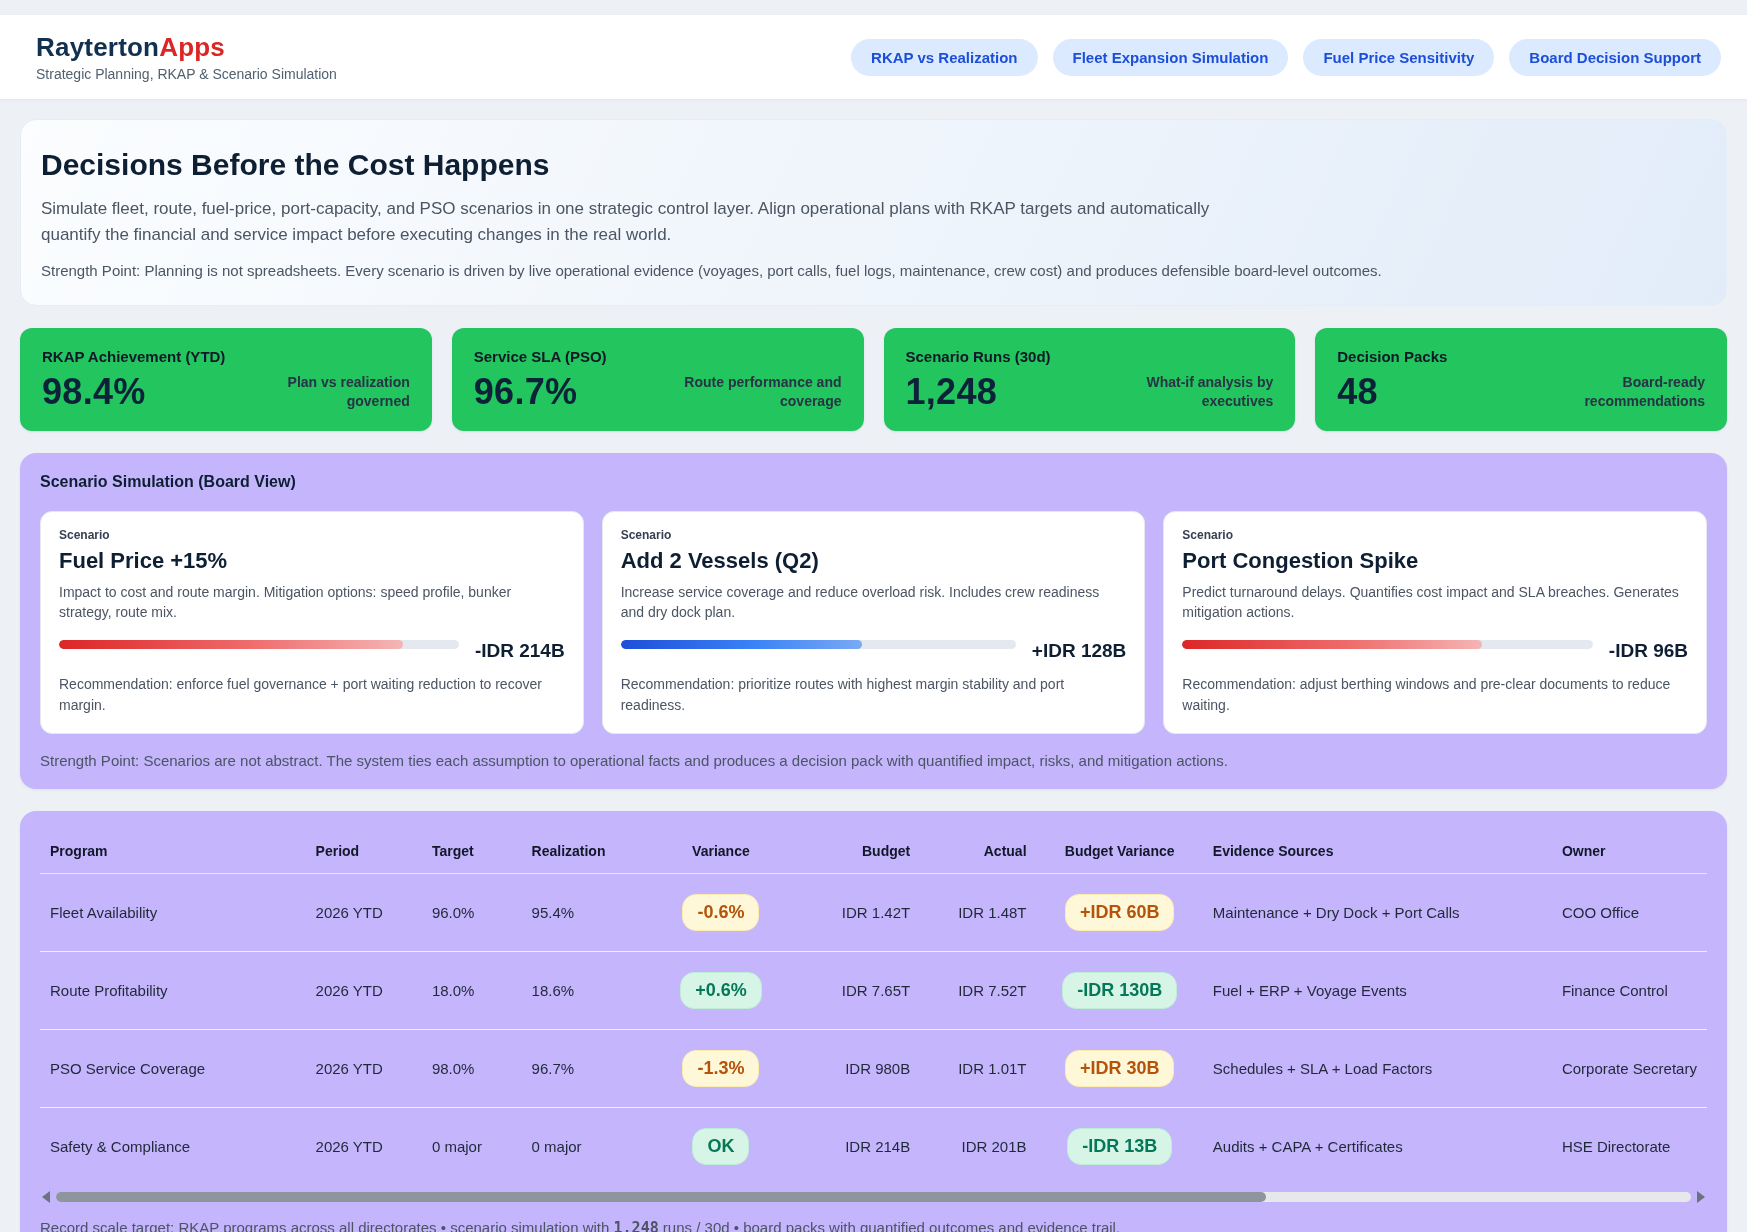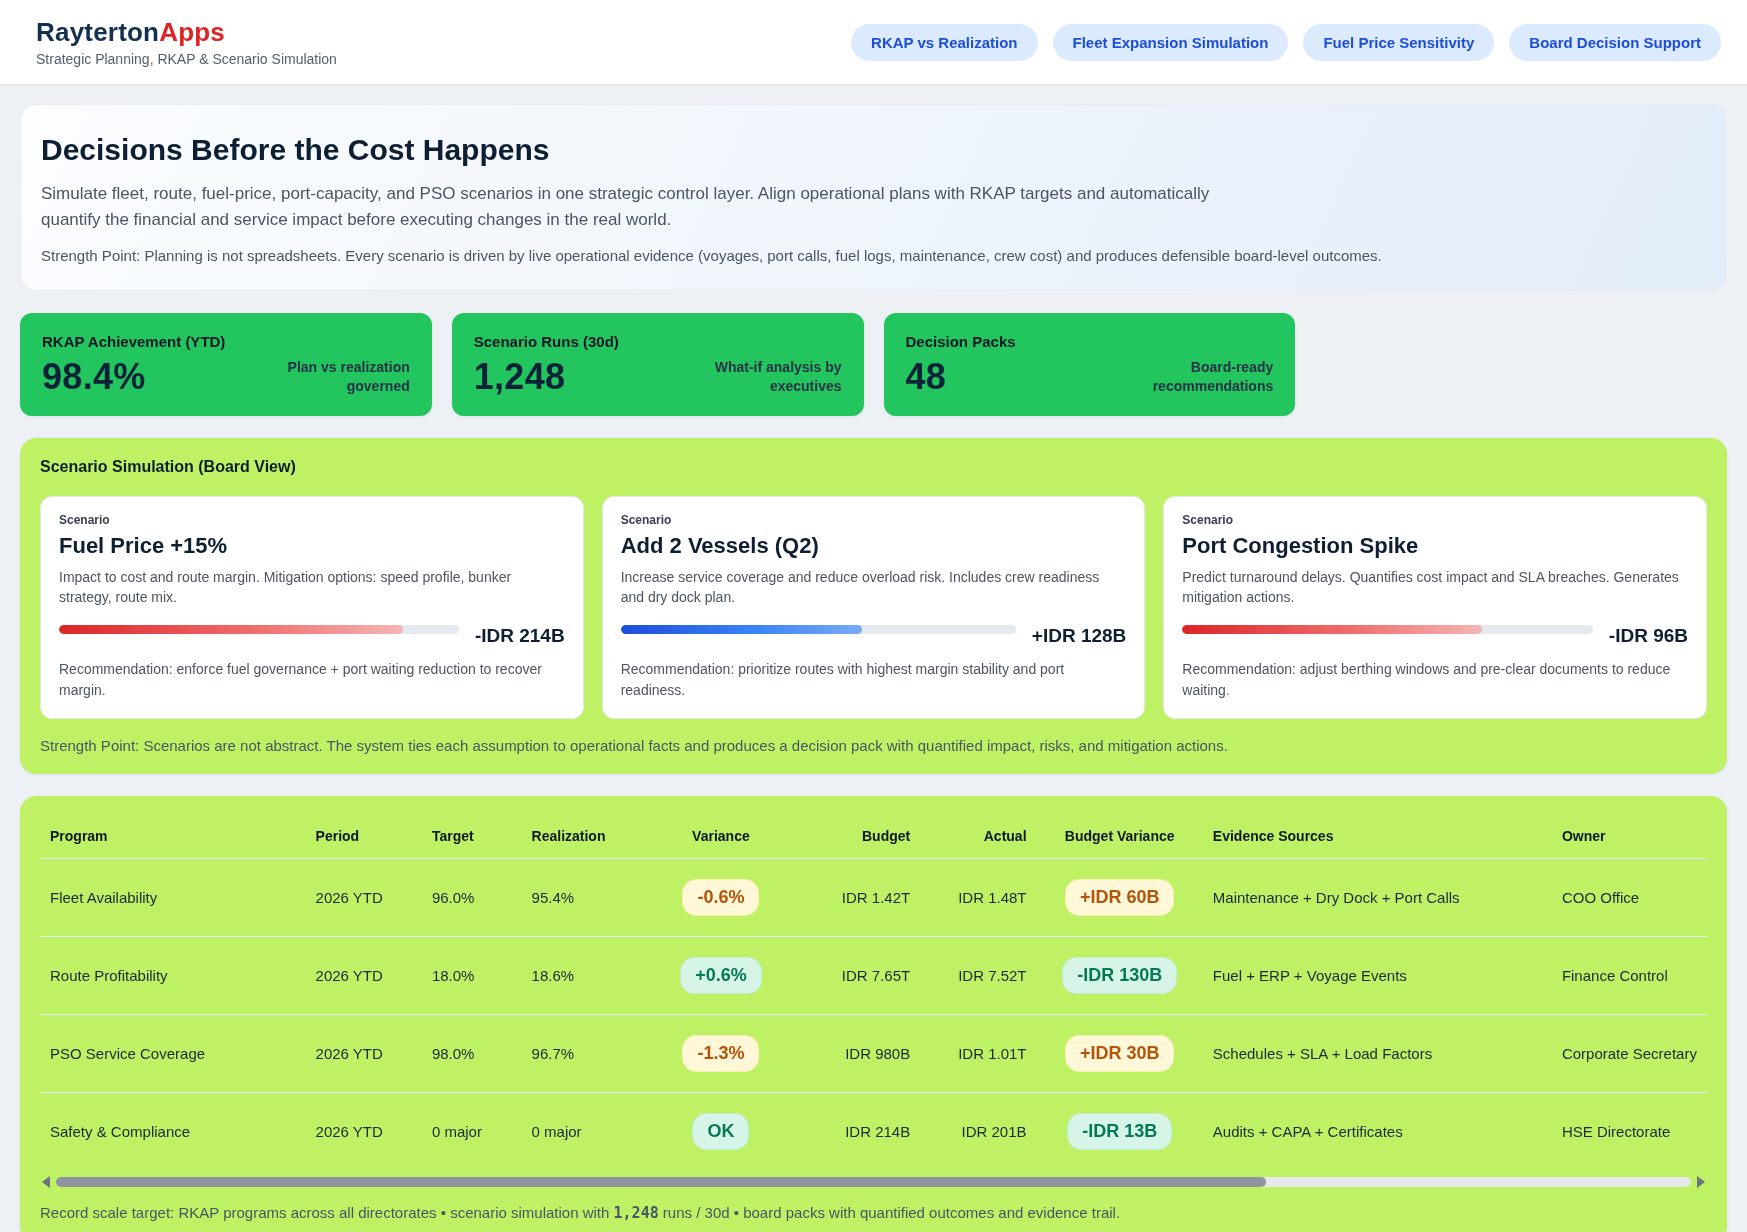--- a/index.html
+++ b/index.html
@@ -8,20 +8,21 @@
     font-family: "Liberation Sans", "DejaVu Sans", sans-serif;
     color: #1f2937;
   }
   .page { width: 1747px; min-height: 1232px; margin: 0 auto; background: #edf1f6; display: flex; flex-direction: column; }
 
   
   .topbar {
     background: #ffffff; height: 84px; display: flex; align-items: center;
     justify-content: space-between; padding: 0 26px 0 36px;
     box-shadow: 0 1px 3px rgba(15,35,70,.06);
+    margin-top: 15px;
   }
   .brand-name { font-size: 26px; font-weight: 800; color: #12304f; letter-spacing: .2px; }
   .brand-name .accent { color: #dc2626; }
   .brand-sub { font-size: 14px; color: #52606f; margin-top: 3px; font-weight: 500; }
   .nav { display: flex; gap: 15px; }
   .nav-pill {
     background: #dbeafe; color: #1d4ed8; font-weight: 700; font-size: 15px;
     padding: 10px 20px; border-radius: 20px; border: none; cursor: pointer;
     font-family: inherit; white-space: nowrap;
   }
@@ -43,21 +44,21 @@
     background: #22c55e; border-radius: 12px; padding: 20px 22px 18px 22px;
     box-shadow: 0 1px 3px rgba(15,35,70,.07);
   }
   .kpi-title { font-size: 15px; font-weight: 700; color: #111827; }
   .kpi-body { display: flex; justify-content: space-between; align-items: center; margin-top: 6px; }
   .kpi-value { font-size: 36px; font-weight: 800; color: #0b2239; letter-spacing: .3px; }
   .kpi-note { font-size: 14px; font-weight: 700; color: #263445; text-align: right; line-height: 1.35; max-width: 165px; }
 
   
   .panel {
-    background: #bef264; border-radius: 16px; margin-top: 22px; padding: 20px 20px 16px 20px;
+    background: #c4b5fd; border-radius: 16px; margin-top: 22px; padding: 20px 20px 16px 20px;
     box-shadow: 0 1px 3px rgba(15,35,70,.07);
   }
   .panel-title { font-size: 16px; font-weight: 800; color: #0f1f33; margin-bottom: 16px; }
 
   
   .scenario-grid { display: grid; grid-template-columns: repeat(3, 1fr); gap: 18px; margin-top: 20px; }
   .scenario-card { border: 1px solid #e5e9ef; border-radius: 12px; padding: 16px 18px 18px 18px; background: #fff; }
   .scenario-label { font-size: 12px; font-weight: 700; color: #374151; }
   .scenario-title { font-size: 22px; font-weight: 800; color: #0f1f33; margin: 6px 0 8px 0; }
   .scenario-desc { font-size: 14px; color: #4b5563; line-height: 1.45; min-height: 40px; }
@@ -126,20 +127,27 @@
 
     <section class="kpi-row">
       <div class="kpi-card">
         <div class="kpi-title">RKAP Achievement (YTD)</div>
         <div class="kpi-body">
           <div class="kpi-value">98.4%</div>
           <div class="kpi-note">Plan vs realization governed</div>
         </div>
       </div>
       <div class="kpi-card">
+        <div class="kpi-title">Service SLA (PSO)</div>
+        <div class="kpi-body">
+          <div class="kpi-value">96.7%</div>
+          <div class="kpi-note">Route performance and coverage</div>
+        </div>
+      </div>
+      <div class="kpi-card">
         <div class="kpi-title">Scenario Runs (30d)</div>
         <div class="kpi-body">
           <div class="kpi-value">1,248</div>
           <div class="kpi-note">What-if analysis by executives</div>
         </div>
       </div>
       <div class="kpi-card">
         <div class="kpi-title">Decision Packs</div>
         <div class="kpi-body">
           <div class="kpi-value">48</div>

